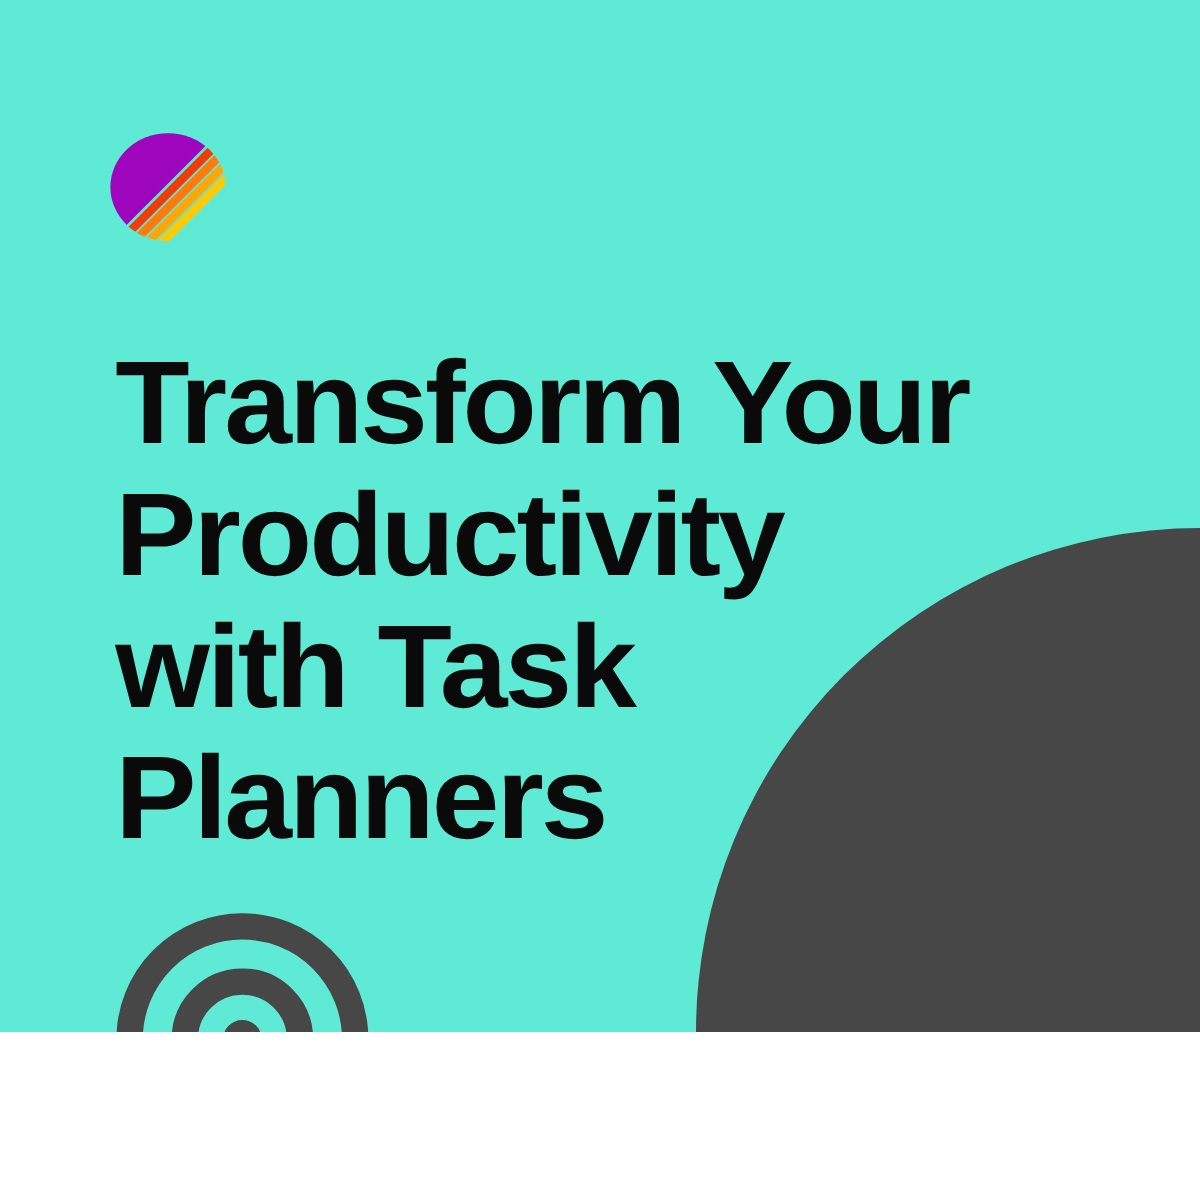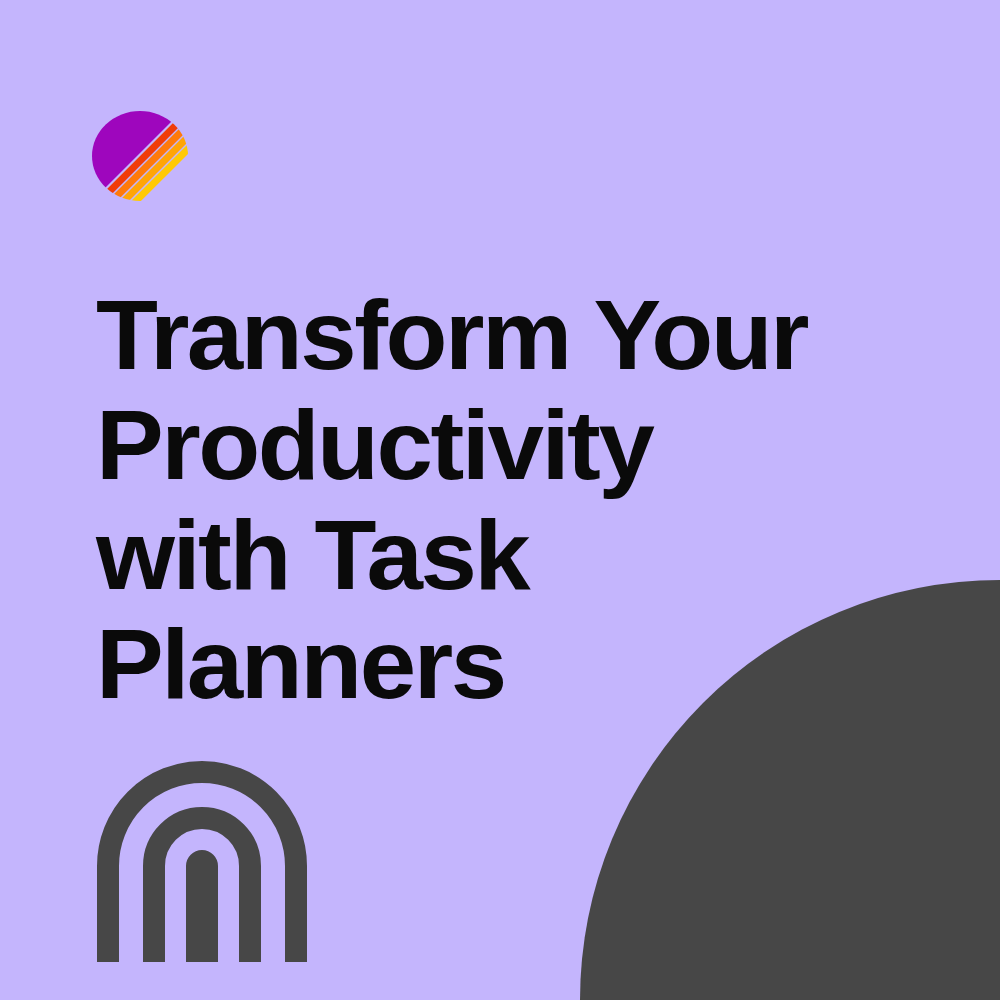--- a/index.html
+++ b/index.html
@@ -5,23 +5,23 @@
   html, body {
     margin: 0;
     padding: 0;
     background: #ffffff;
   }
   * { box-sizing: border-box; }
 
   .canvas {
     position: relative;
     width: 1000px;
-    height: 1000px;
+    height: 860px;
     overflow: hidden;
-    background: #c4b5fd;
+    background: #5eead4;
     font-family: "Liberation Sans", sans-serif;
   }
 
   
   .corner-circle {
     position: absolute;
     width: 840px;
     height: 840px;
     right: -420px;
     bottom: -420px;

